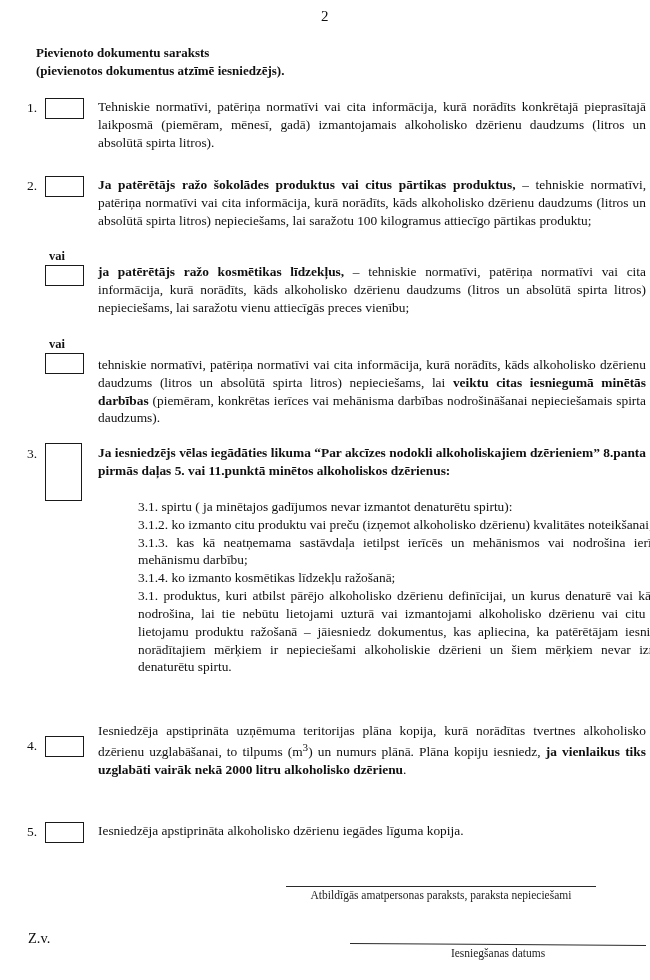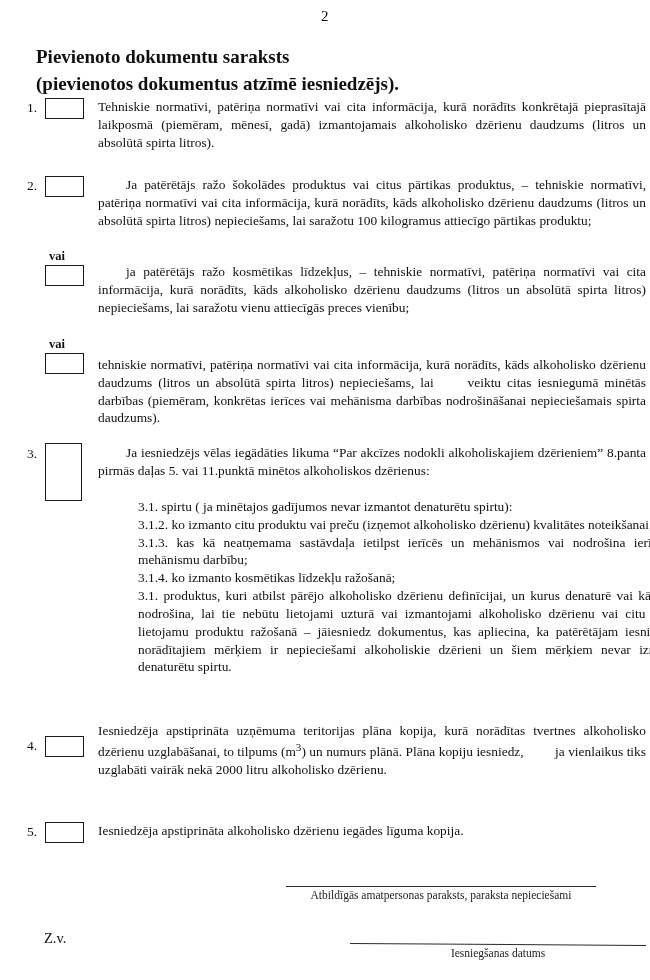--- a/index.html
+++ b/index.html
@@ -27,21 +27,21 @@
     letter-spacing: 0.3px;
   }
 
   
   .doc-title {
     position: absolute;
     top: 44px;
     left: 36px;
     width: 560px;
     font-weight: bold;
-    font-size: 19px;
+    font-size: 13px;
     line-height: 1.42;
   }
   .doc-title .line2 { display: block; }
 
   
   .list {
     position: absolute;
     top: 98px;
     left: 0;
     width: 650px;
@@ -80,21 +80,21 @@
 
   .body-text {
     position: absolute;
     left: 98px;
     width: 548px;
     font-size: 13.4px;
     line-height: 1.33;
     text-align: justify;
     text-justify: inter-word;
   }
-  .body-text b { font-weight: normal; margin-left: 28px; }
+  .body-text b { font-weight: bold; }
 
   .sub-list {
     position: absolute;
     left: 98px;
     width: 548px;
     font-size: 13.4px;
     line-height: 1.33;
     text-align: justify;
     margin-left: 40px;
   }
@@ -122,21 +122,20 @@
 
   .sig-person { top: 886px; left: 286px; width: 310px; }
   .sig-date   { top: 944px; left: 350px; width: 296px; }
   .sig-date .rule { transform: rotate(0.35deg); }
 
   .zv {
     position: absolute;
     top: 930px;
     left: 28px;
     font-size: 14.5px;
-    margin-left: 16px;
   }
 </style>
 </head>
 <body>
 
 <div class="page-number">2</div>
 
 <div class="doc-title">
   <span>Pievienoto dokumentu saraksts</span>
   <span class="line2">(pievienotos dokumentus atzīmē iesniedzējs).</span>

